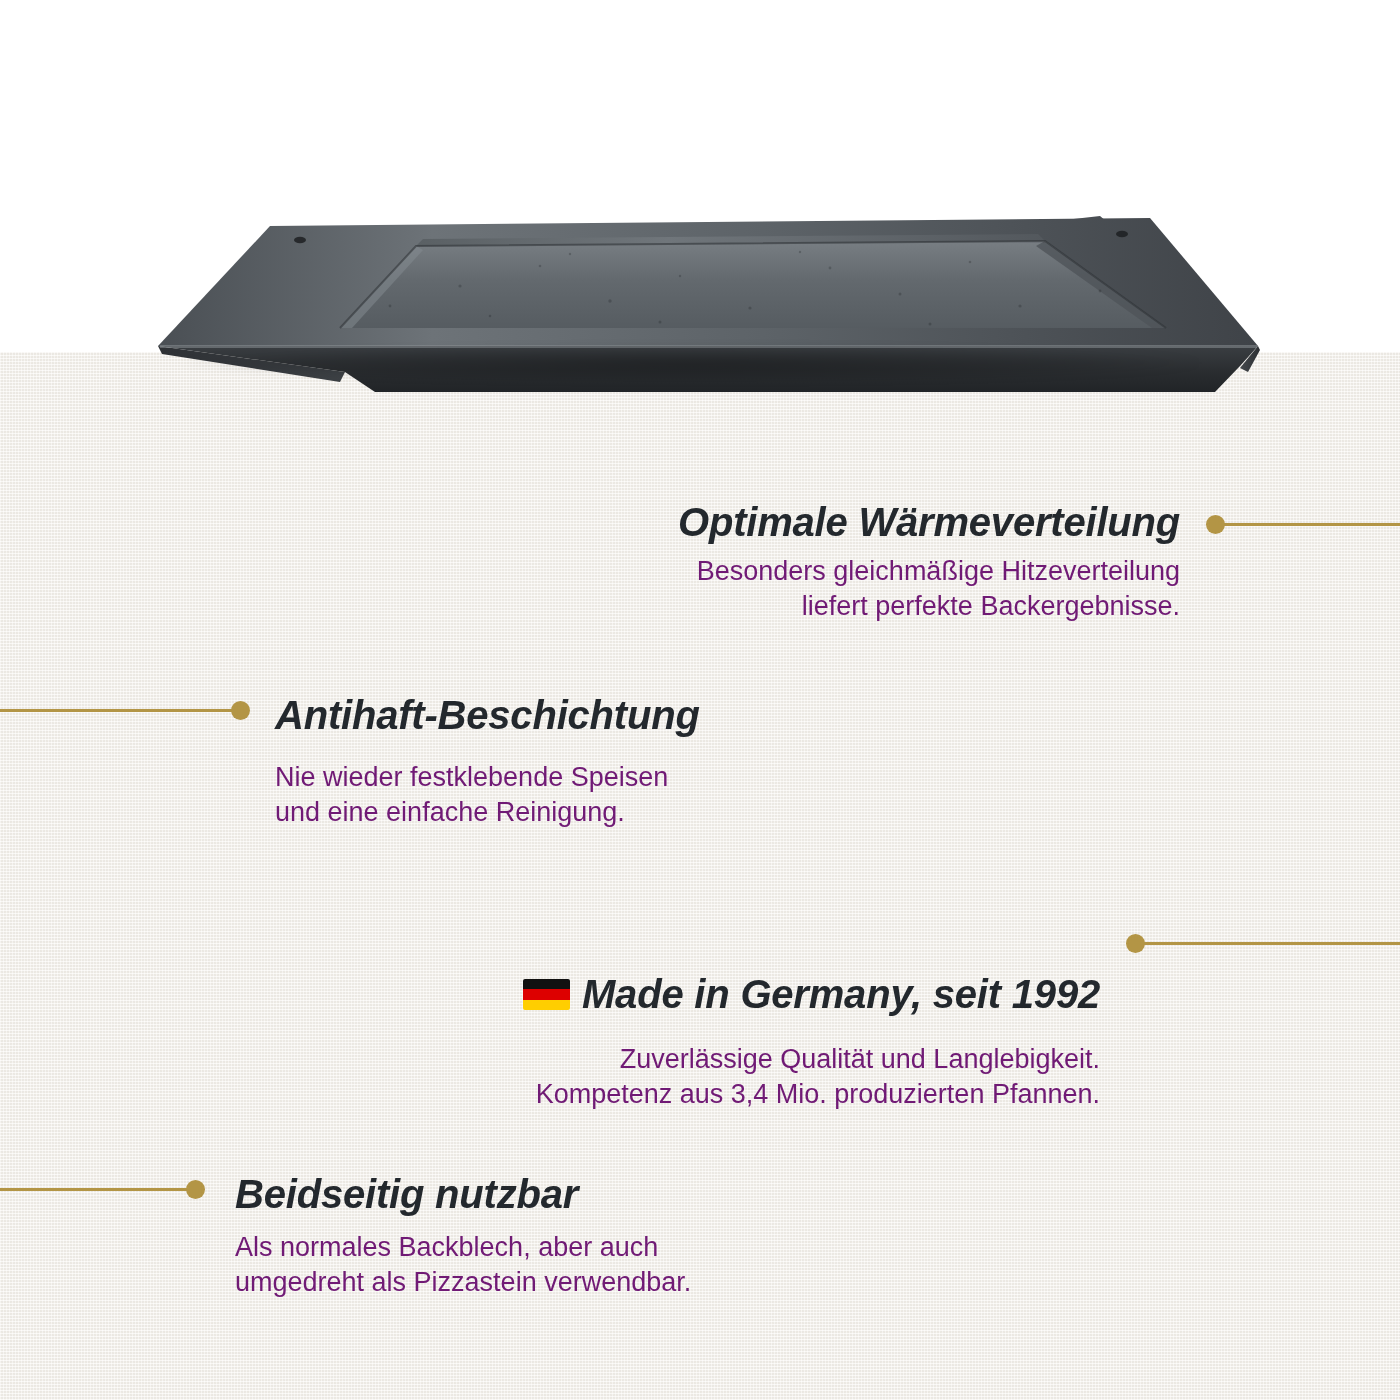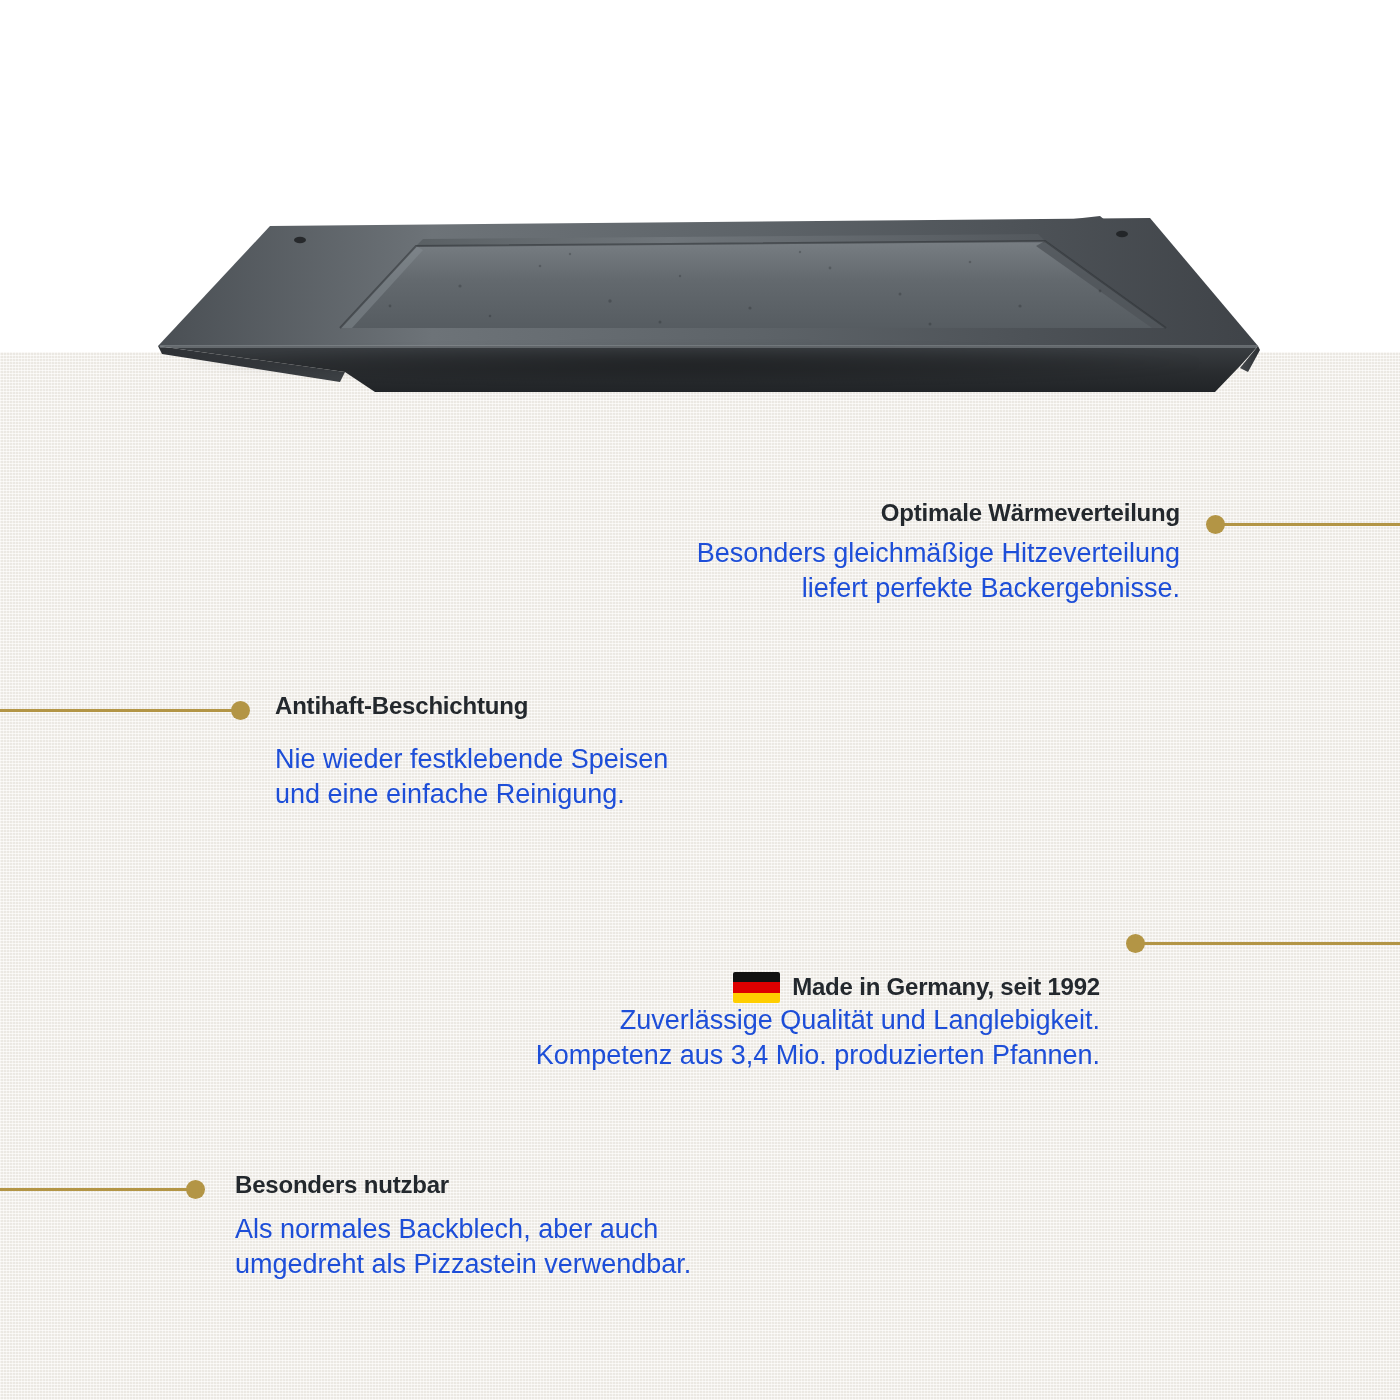--- a/index.html
+++ b/index.html
@@ -58,30 +58,31 @@
     height: 34px;
     background: radial-gradient(ellipse at 50% 50%, rgba(0,0,0,0.30) 0%, rgba(0,0,0,0.10) 55%, rgba(0,0,0,0) 72%);
     filter: blur(4px);
   }
 
   
   .feature {
     position: absolute;
   }
   .feature .ftitle {
-    font-size: 24px;
+    font-size: 40px;
     font-weight: bold;
     color: #23282d;
     letter-spacing: -0.2px;
     white-space: nowrap;
     line-height: 1.1;
+    font-style: italic;
   }
   .feature .fline {
     font-size: 27px;
-    color: #1d4ed8;
+    color: #701a75;
     line-height: 1.28;
     white-space: nowrap;
   }
   .feature.right { text-align: right; }
   .feature.left  { text-align: left; }
 
   
   .conn {
     position: absolute;
     height: 3px;
@@ -216,29 +217,29 @@
     <div class="fline">und eine einfache Reinigung.</div>
   </div>
   <div class="dot" style="left:231px; top:701px;"></div>
   <div class="conn" style="left:0px; top:709px; width:233px;"></div>
 
   <div class="feature right" style="left:380px; top:972px; width:720px;">
     <div class="title-row right">
       <span class="flag"></span>
       <div class="ftitle">Made in Germany, seit 1992</div>
     </div>
-    <div class="fline" style="margin-top:0;">Zuverlässige Qualität und Langlebigkeit.</div>
+    <div class="fline" style="margin-top:26px;">Zuverlässige Qualität und Langlebigkeit.</div>
     <div class="fline">Kompetenz aus 3,4 Mio. produzierten Pfannen.</div>
   </div>
   <div class="dot" style="left:1126px; top:934px;"></div>
   <div class="conn" style="left:1144px; top:942px; width:256px;"></div>
 
   <div class="feature left" style="left:235px; top:1172px; width:640px;">
     <div class="title-row">
-      <div class="ftitle">Besonders nutzbar</div>
+      <div class="ftitle">Beidseitig nutzbar</div>
     </div>
     <div class="fline" style="margin-top:14px;">Als normales Backblech, aber auch</div>
     <div class="fline">umgedreht als Pizzastein verwendbar.</div>
   </div>
   <div class="dot" style="left:186px; top:1180px;"></div>
   <div class="conn" style="left:0px; top:1188px; width:188px;"></div>
 
 </div>
 
 </body></html>

